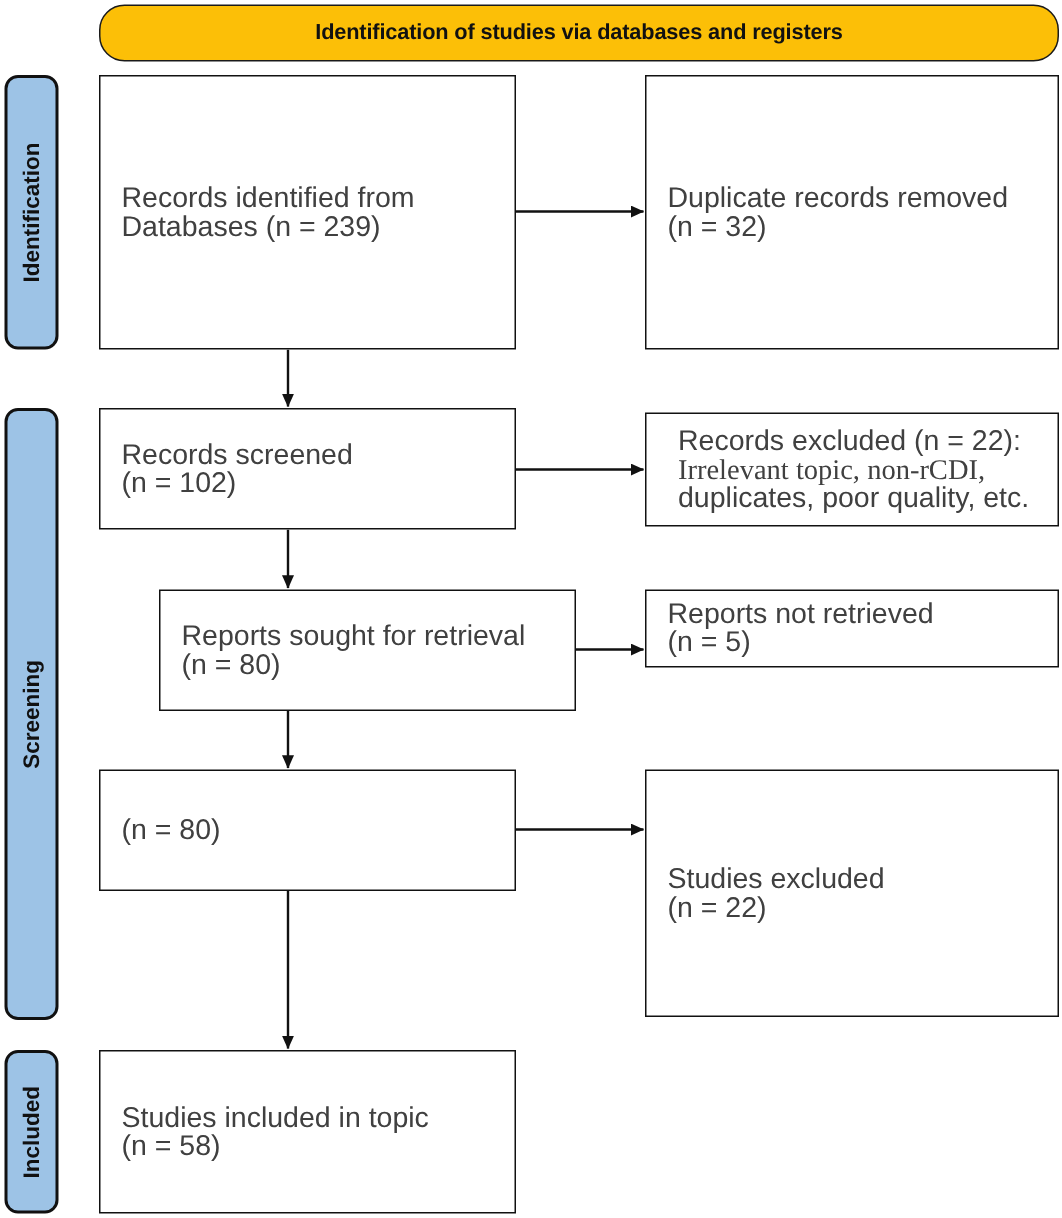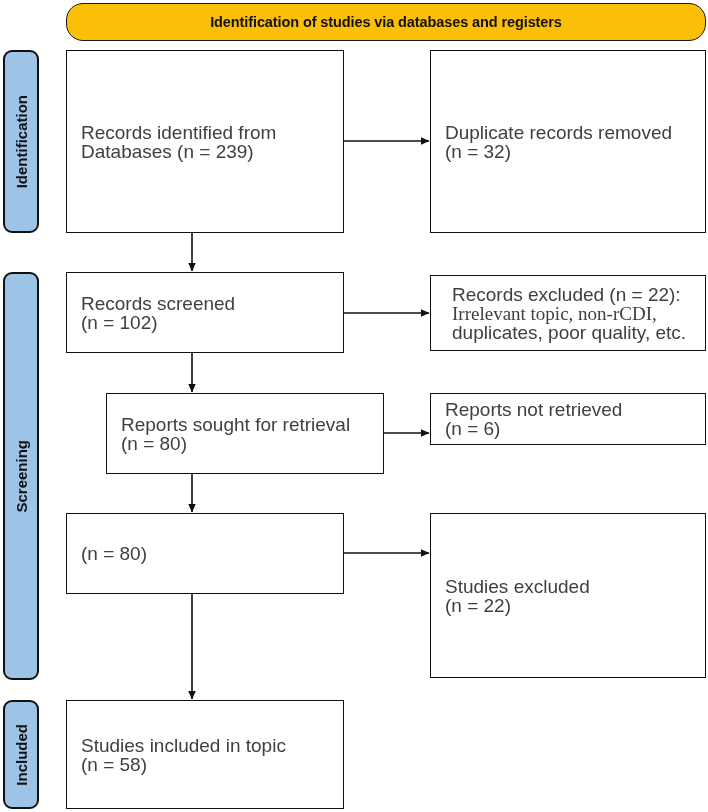--- a/index.html
+++ b/index.html
@@ -184,21 +184,21 @@
   </div>
 
   <div class="flow-box" id="box-excluded-screen">
     <span class="flow-box-line">Records excluded (n = 22):</span>
     <span class="flow-box-line"><span class="inline-line">Irrelevant topic, </span><span class="muted inline-line">non-rCDI</span><span class="inline-line">,</span></span>
     <span class="flow-box-line">duplicates, poor quality, etc.</span>
   </div>
 
   <div class="flow-box" id="box-not-retrieved">
     <span class="flow-box-line">Reports not retrieved</span>
-    <span class="flow-box-line">(n = 6)</span>
+    <span class="flow-box-line">(n = 5)</span>
   </div>
 
   <div class="flow-box" id="box-excluded-reports">
     <span class="flow-box-line">Studies excluded</span>
     <span class="flow-box-line">(n = 22)</span>
   </div>
 
 </div>
 
 </body></html>

